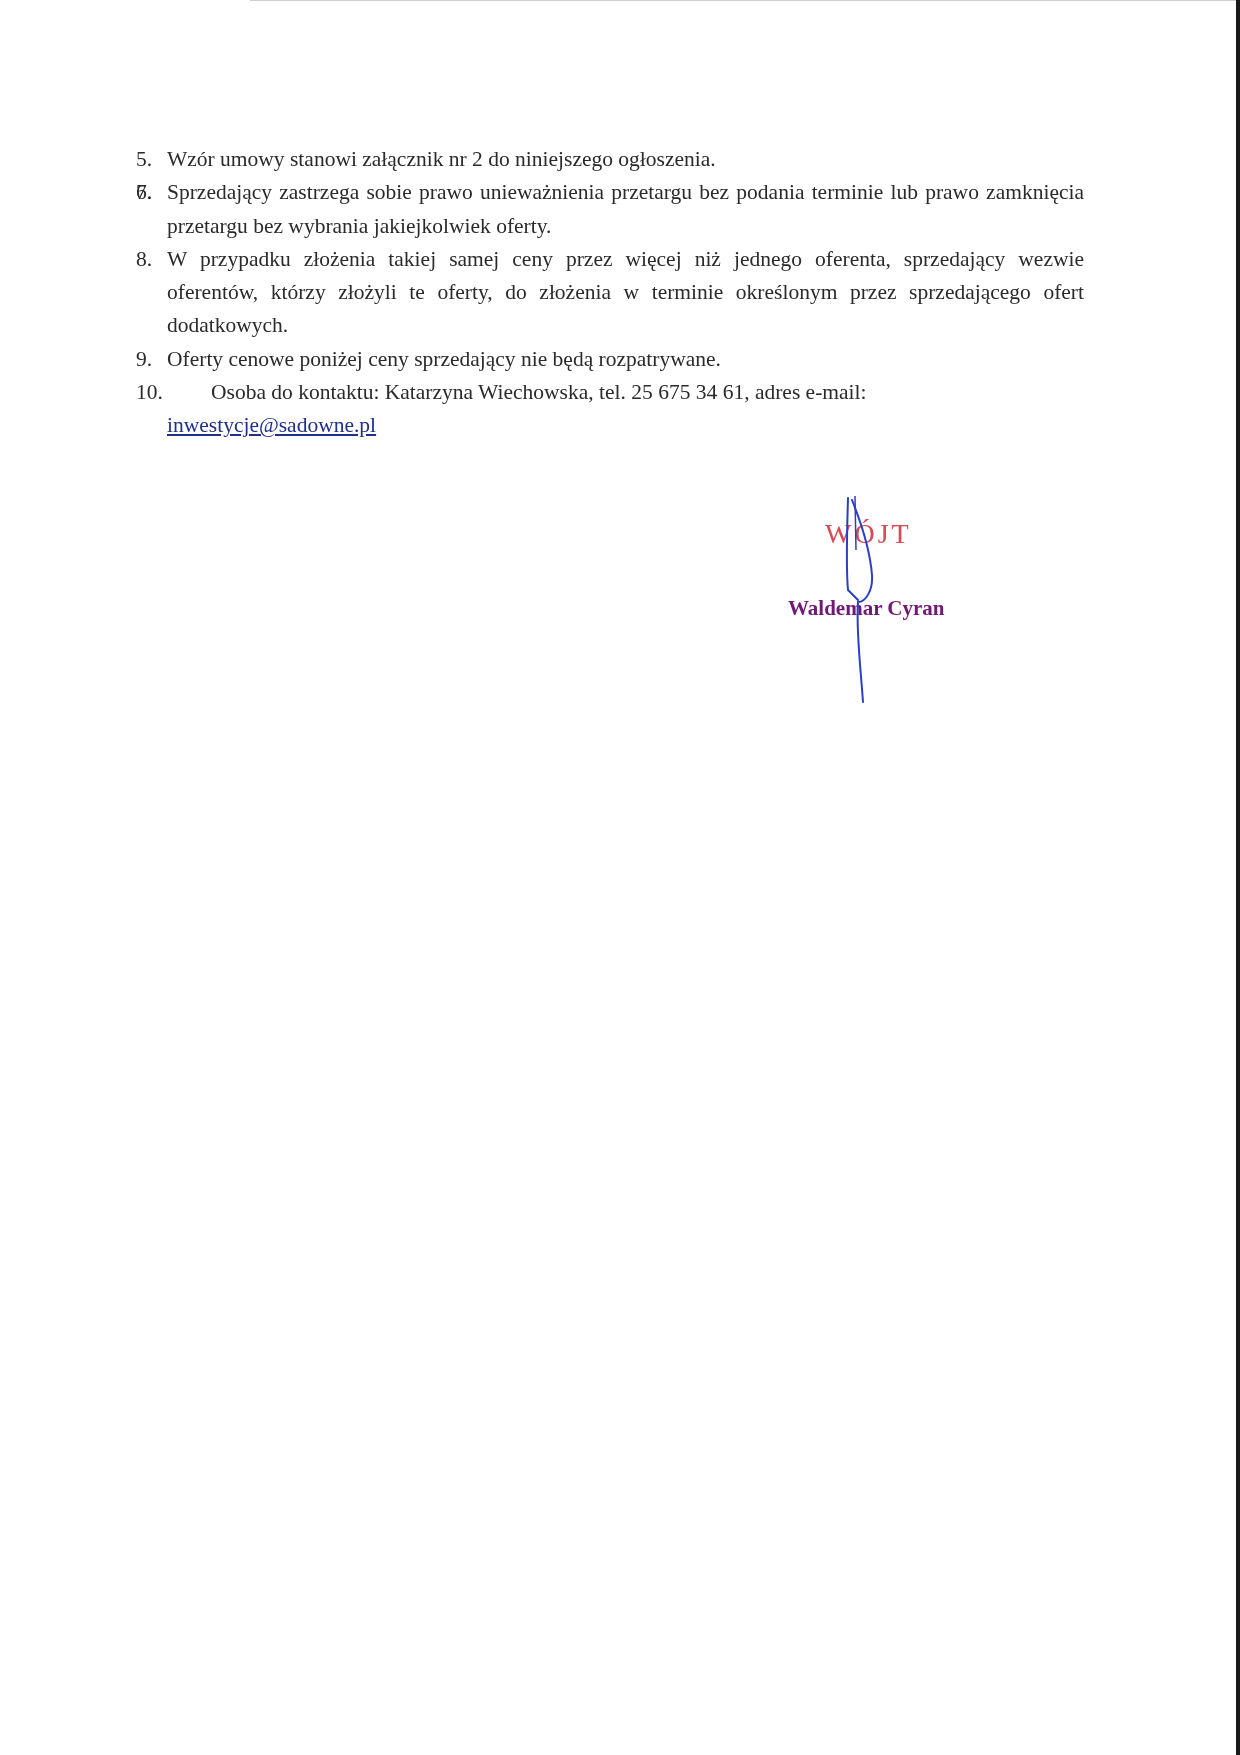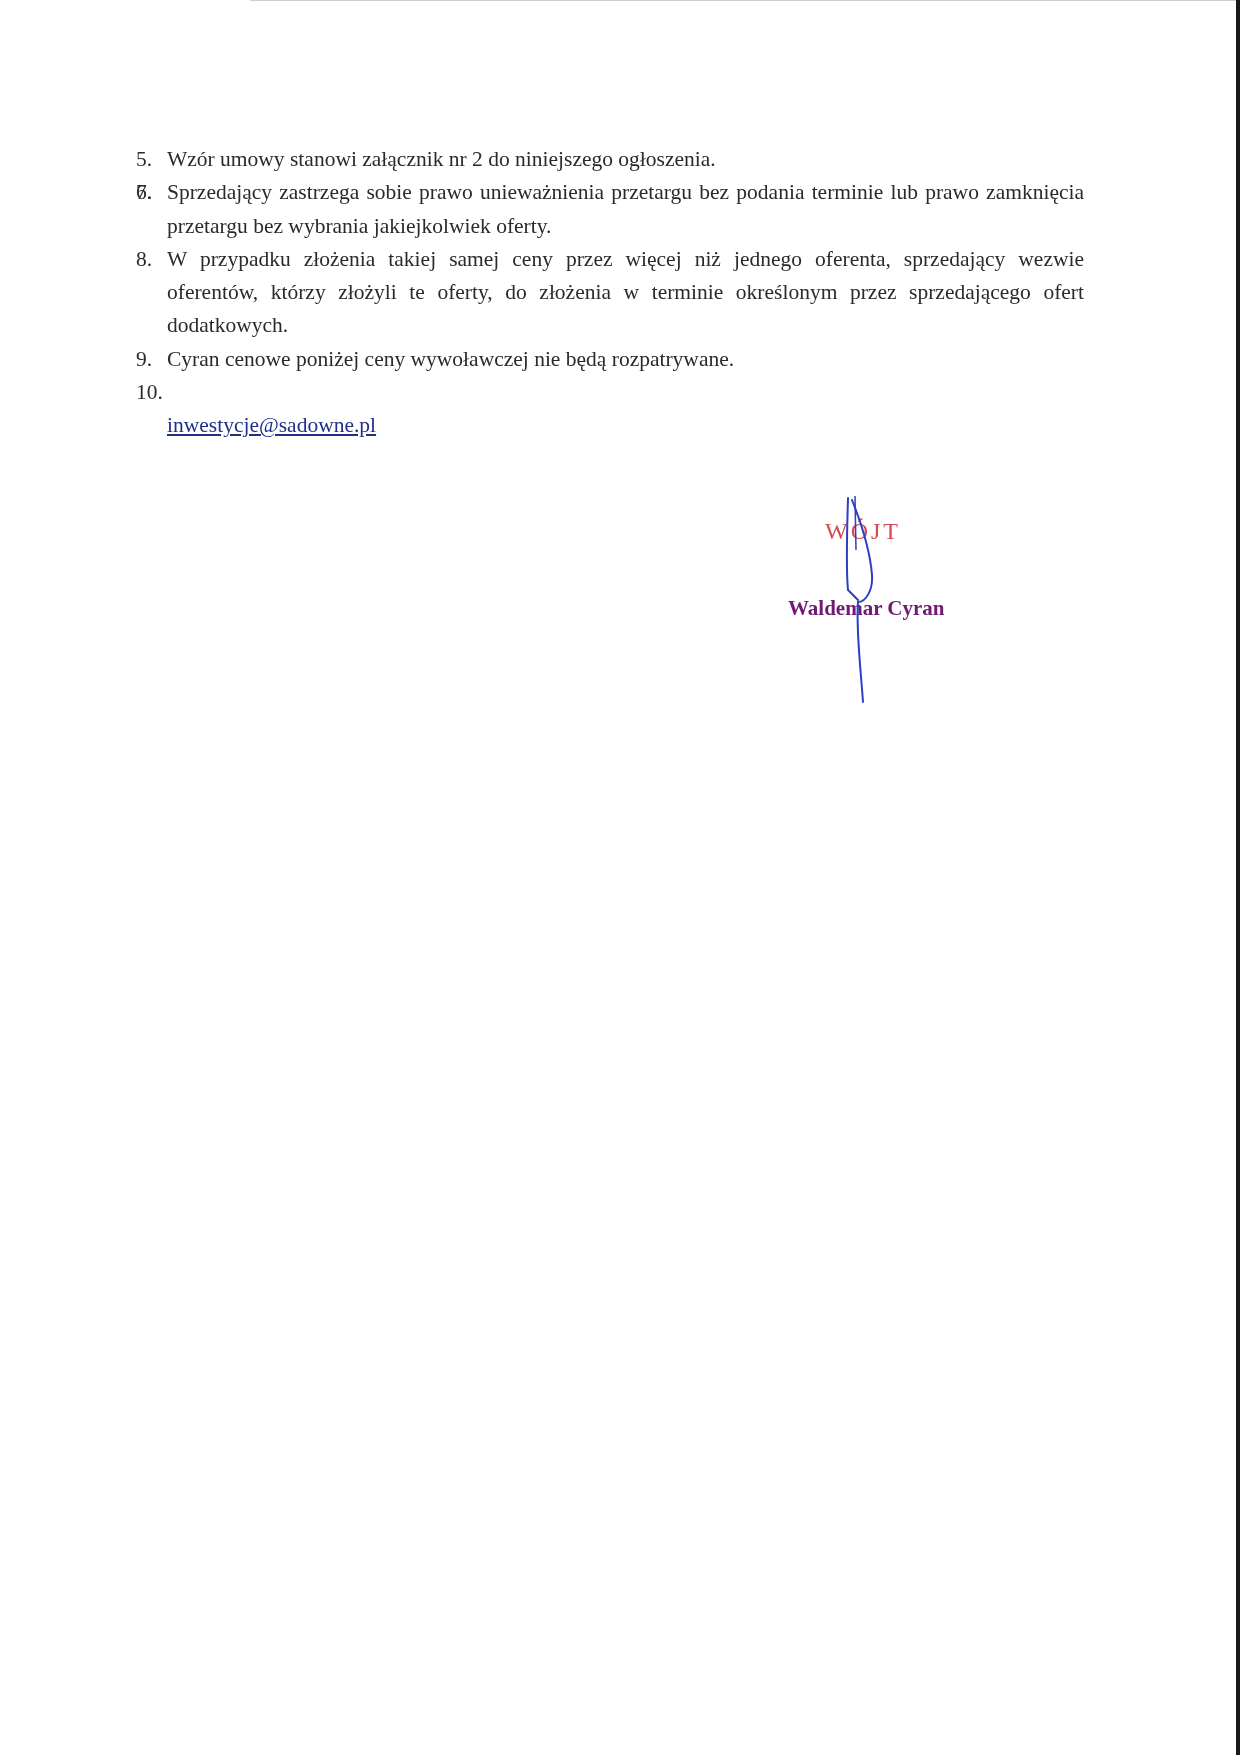--- a/index.html
+++ b/index.html
@@ -9,21 +9,21 @@
     }
     .right-edge { position: absolute; top: 0; right: 0; width: 4px; height: 1755px; background: #1a1a1a; }
     .top-edge { position: absolute; top: 0; left: 250px; width: 990px; height: 1px; background: #cfcfcf; }
     .list { position: absolute; left: 136px; top: 143px; width: 948px; margin: 0; padding: 0; list-style: none; }
     .item { position: relative; padding-left: 31px; font-size: 21.5px; line-height: 33.3px; text-align: justify; }
     .num { position: absolute; left: 0; top: 0; }
     .item.wide .num { left: 0; }
     .item.wide .first { display: inline-block; text-indent: 44px; }
     .email { color: #1f2f8a; text-decoration: underline; font-family: Liberation Serif, serif; }
     .stamp { position: absolute; left: 770px; top: 490px; width: 230px; height: 220px; }
-    .stamp-title { position: absolute; left: 55px; top: 28px; font-size: 24px; letter-spacing: 3px; color: #d64a55; font-family: "Liberation Serif", serif; }
+    .stamp-title { position: absolute; left: 55px; top: 28px; font-size: 28px; letter-spacing: 3px; color: #d64a55; font-family: "Liberation Serif", serif; }
     .stamp-name { position: absolute; left: 18px; top: 106px; font-size: 21px; font-weight: bold; color: #701a75; font-family: "Liberation Serif", serif; white-space: nowrap; }
     .signature { position: absolute; left: 0; top: 0; }
   </style>
 </head>
 <body>
 
 <div class="top-edge"></div>
 <div class="right-edge"></div>
 
 <ol class="list">
@@ -37,24 +37,25 @@
   <li class="item">
     <span class="num">7.</span>
     <span>Sprzedający zastrzega sobie prawo unieważnienia przetargu bez podania terminie lub prawo zamknięcia przetargu bez wybrania jakiejkolwiek oferty.</span>
   </li>
   <li class="item">
     <span class="num">8.</span>
     <span>W przypadku złożenia takiej samej ceny przez więcej niż jednego oferenta, sprzedający wezwie oferentów, którzy złożyli te oferty, do złożenia w terminie określonym przez sprzedającego ofert dodatkowych.</span>
   </li>
   <li class="item">
     <span class="num">9.</span>
-    <span>Cyran cenowe poniżej ceny wywoławczej nie będą rozpatrywane.</span>
+    <span>Oferty cenowe poniżej ceny sprzedający nie będą rozpatrywane.</span>
   </li>
   <li class="item wide">
     <span class="num">10.</span>
+    <span class="first">Osoba do kontaktu: Katarzyna Wiechowska, tel. 25 675 34 61, adres e-mail:</span>
     <br>
     <a class="email" href="#">inwestycje@sadowne.pl</a>
   </li>
 </ol>
 
 <div class="stamp">
   <div class="stamp-title">WÓJT</div>
   <div class="stamp-name">Waldemar Cyran</div>
   <svg class="signature" width="230" height="220" viewBox="0 0 230 220">
     <path d="M78 8 C77 40, 76 80, 78 100 L88 110 M82 10 C90 30, 100 60, 102 85 C103 100, 96 112, 88 112 C86 140, 90 170, 93 212" fill="none" stroke="#2b3fc4" stroke-width="2" stroke-linecap="round"></path>

